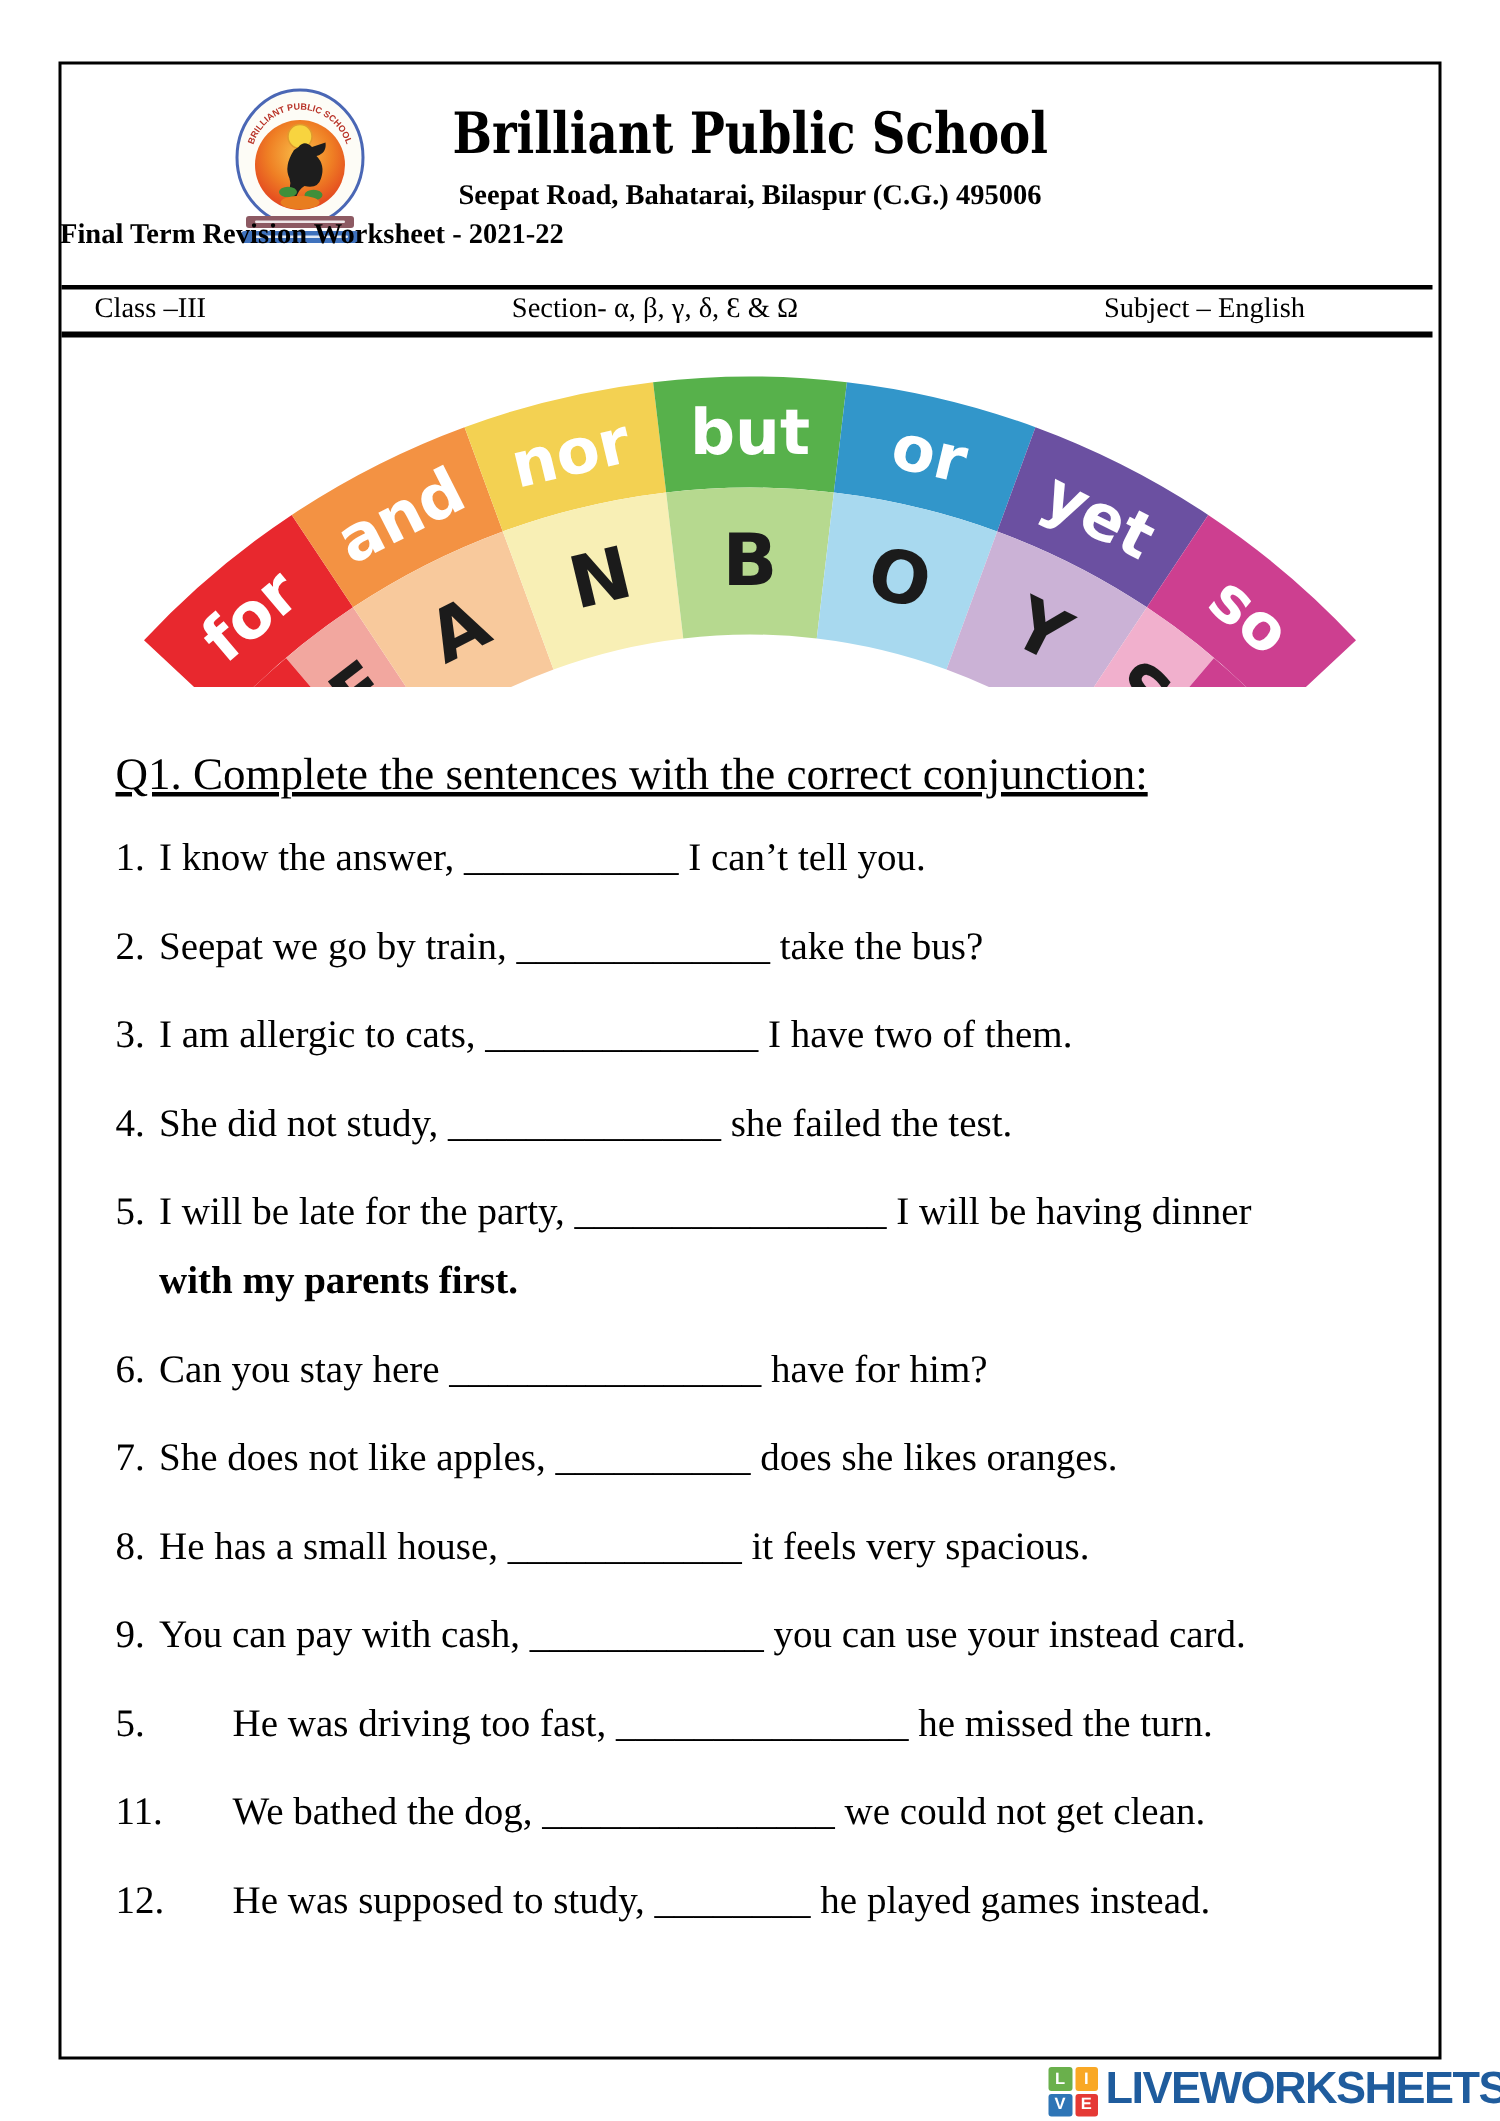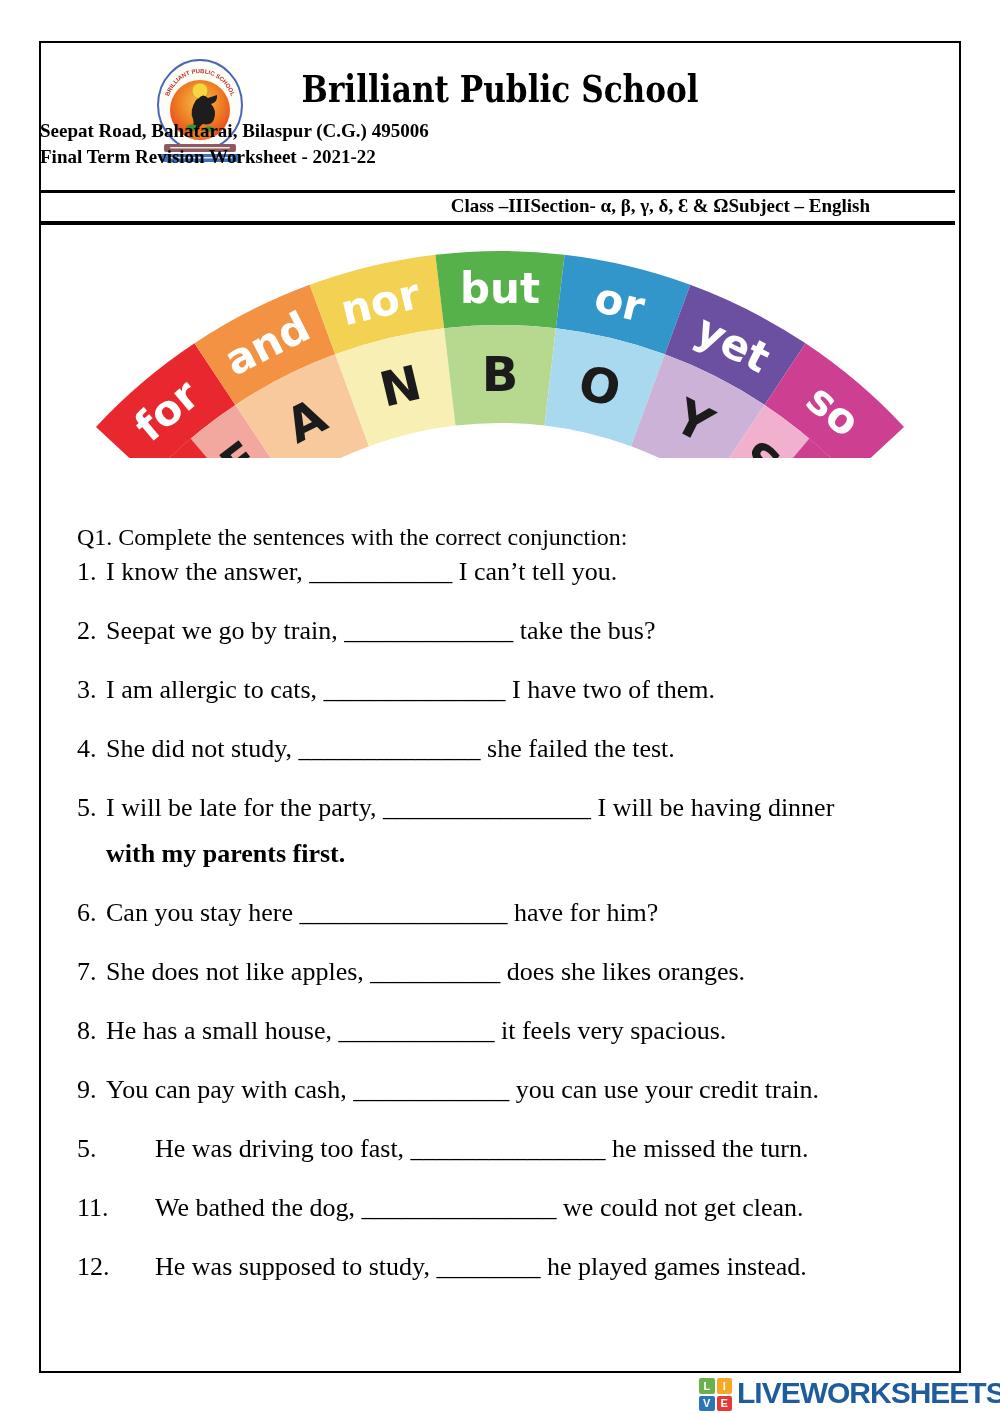--- a/index.html
+++ b/index.html
@@ -5,39 +5,39 @@
   html,body{margin:0;padding:0;background:#fff;}
   .page{position:relative;width:1000px;height:1414px;background:#ffffff;overflow:hidden;
         font-family:"Liberation Serif",serif;color:#000;}
   .frame{position:absolute;left:39px;top:41px;width:918px;height:1328px;border:2px solid #000;}
 
   
   .logo-svg{position:absolute;left:156px;top:58px;width:88px;height:106px;}
   .school-name{position:absolute;left:40px;right:40px;top:68px;text-align:center;
                font-family:"DejaVu Serif",serif;font-weight:bold;font-size:38px;line-height:42px;}
   .school-name span{display:inline-block;transform:scaleX(.82);transform-origin:center;}
-  .address-line{position:absolute;left:40px;right:40px;top:119px;
+  .address-line{position:absolute;left:40px;right:40px;top:119px;text-align:center;
                 font-weight:bold;font-size:19px;line-height:24px;}
   .worksheet-line{position:absolute;left:40px;right:40px;top:145px;
                   font-weight:bold;font-size:19px;line-height:24px;}
   .rule{position:absolute;left:41px;right:45px;background:#000;}
   .rule-top{top:190px;height:3px;}
   .rule-bottom{top:221px;height:4px;}
   .meta-row{position:absolute;left:41px;right:45px;top:195px;display:flex;
-            justify-content:flex-end;align-items:center;
-            font-weight:bold;font-size:19px;padding:0 85px 0 22px;box-sizing:border-box;}
+            justify-content:space-between;align-items:center;
+            font-weight:normal;font-size:19px;padding:0 85px 0 22px;box-sizing:border-box;}
 
   
   .arch{position:absolute;left:88px;top:243px;width:824px;height:215px;}
   .arch svg{display:block;width:100%;height:100%;}
   .word{font-family:"DejaVu Sans",sans-serif;font-weight:bold;font-size:42px;fill:#ffffff;}
   .letter{font-family:"DejaVu Sans",sans-serif;font-weight:bold;font-size:48px;fill:#1b1b1b;}
 
   
-  .q-heading{position:absolute;left:77px;top:524px;font-size:24px;white-space:nowrap;}
+  .q-heading{position:absolute;left:77px;top:500px;font-size:30px;white-space:nowrap;text-decoration:underline;}
   .items{position:absolute;left:77px;top:549px;width:880px;}
   .item{display:flex;font-size:26px;line-height:46px;margin-bottom:13px;white-space:nowrap;}
   .item .num{flex:0 0 29px;}
   .item.wide .num{flex:0 0 78px;}
   .item .txt .line2{display:block;white-space:nowrap;font-weight:bold;}
 
   
   .lw-icon{position:absolute;left:699px;top:1378px;width:33px;height:33px;display:grid;
            grid-template-columns:1fr 1fr;grid-template-rows:1fr 1fr;gap:2px;}
   .lw-icon .tile{display:flex;align-items:center;justify-content:center;border-radius:2px;
@@ -155,21 +155,21 @@
       <div class="item">
         <span class="num">7.</span>
         <span class="txt">She does not like apples, __________ does she likes oranges.</span>
       </div>
       <div class="item">
         <span class="num">8.</span>
         <span class="txt">He has a small house, ____________ it feels very spacious.</span>
       </div>
       <div class="item">
         <span class="num">9.</span>
-        <span class="txt">You can pay with cash, ____________ you can use your credit train.</span>
+        <span class="txt">You can pay with cash, ____________ you can use your instead card.</span>
       </div>
       <div class="item wide">
         <span class="num">5.</span>
         <span class="txt">He was driving too fast, _______________ he missed the turn.</span>
       </div>
       <div class="item wide">
         <span class="num">11.</span>
         <span class="txt">We bathed the dog, _______________ we could not get clean.</span>
       </div>
       <div class="item wide">

